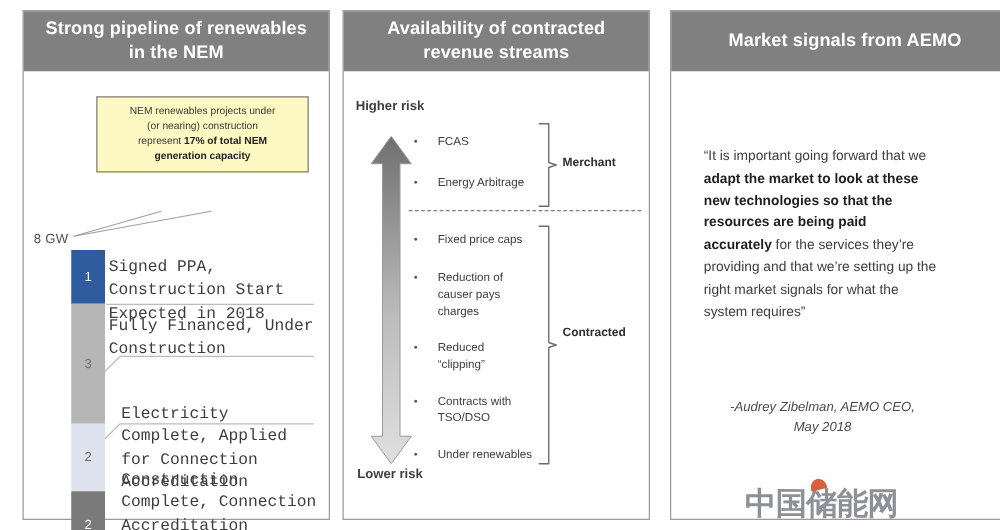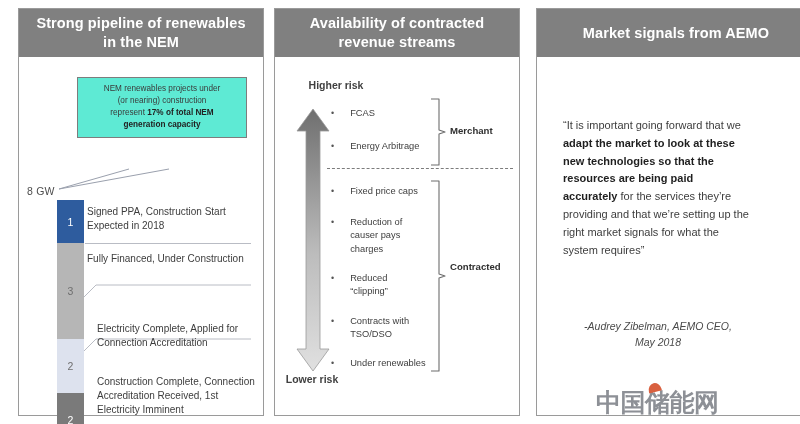--- a/index.html
+++ b/index.html
@@ -26,40 +26,40 @@
     color: #ffffff; font-size: 14.5px; font-weight: bold;
     line-height: 1.28; letter-spacing: .1px;
   }
   .panel-body { position: relative; height: 359px; }
 
   
   #panel-left  { left: 18px;  width: 246px; }
 
   .callout {
     position: absolute; left: 58px; top: 20px; width: 170px;
-    border: 1px solid #7d7d7d; background: #5eead4;
+    border: 1px solid #7d7d7d; background: #fef9c3;
     padding: 5px 4px 6px; text-align: center;
     font-size: 8.2px; color: #3a3a3a; line-height: 1.45;
   }
   .callout b { font-weight: bold; color: #222; }
 
   .gw-label {
     position: absolute; left: 8px; top: 128px;
     font-size: 10.5px; color: #4d4d4d; letter-spacing: .2px;
   }
 
   .bar { position: absolute; left: 38px; top: 143px; width: 27px; }
   .seg {
     position: relative; width: 100%;
     display: flex; align-items: center; justify-content: center;
     font-size: 10.5px; color: #ffffff;
   }
 
   .seg-note {
-    position: absolute; font-size: 10px; color: #3d3d3d; line-height: 1.42;
+    position: absolute; font-size: 13px; color: #3d3d3d; line-height: 1.42; font-family: Liberation Mono, monospace;
   }
   .divider { position: absolute; height: 1px; background: #b9bcc4; }
   .leader-svg { position: absolute; left: 0; top: 0; overflow: visible; }
 
   
   #panel-mid { left: 274px; width: 246px; }
 
   .risk-word {
     position: absolute; font-size: 10.5px; font-weight: bold;
     color: #3f3f3f; line-height: 1.18; text-align: center; width: 58px;
@@ -161,21 +161,21 @@
 
     </div>
   </section>
 
   <section class="panel" id="panel-mid">
     <div class="panel-head">
       <div class="panel-head-text">Availability of contracted revenue streams</div>
     </div>
     <div class="panel-body">
 
-      <div class="risk-word" style="left:8px; top:22px;margin-left:24px;">Higher risk</div>
+      <div class="risk-word" style="left:8px; top:22px;">Higher risk</div>
       <div class="risk-word" style="left:8px; top:316px;">Lower risk</div>
 
       <div class="arrow-wrap">
         <svg width="36" height="262" viewBox="0 0 36 262">
           <defs>
             <linearGradient id="riskGrad" x1="0" y1="0" x2="0" y2="1">
               <stop offset="0%" stop-color="#6f6f6f"></stop>
               <stop offset="55%" stop-color="#bcbcbc"></stop>
               <stop offset="100%" stop-color="#e0e0e0"></stop>
             </linearGradient>

